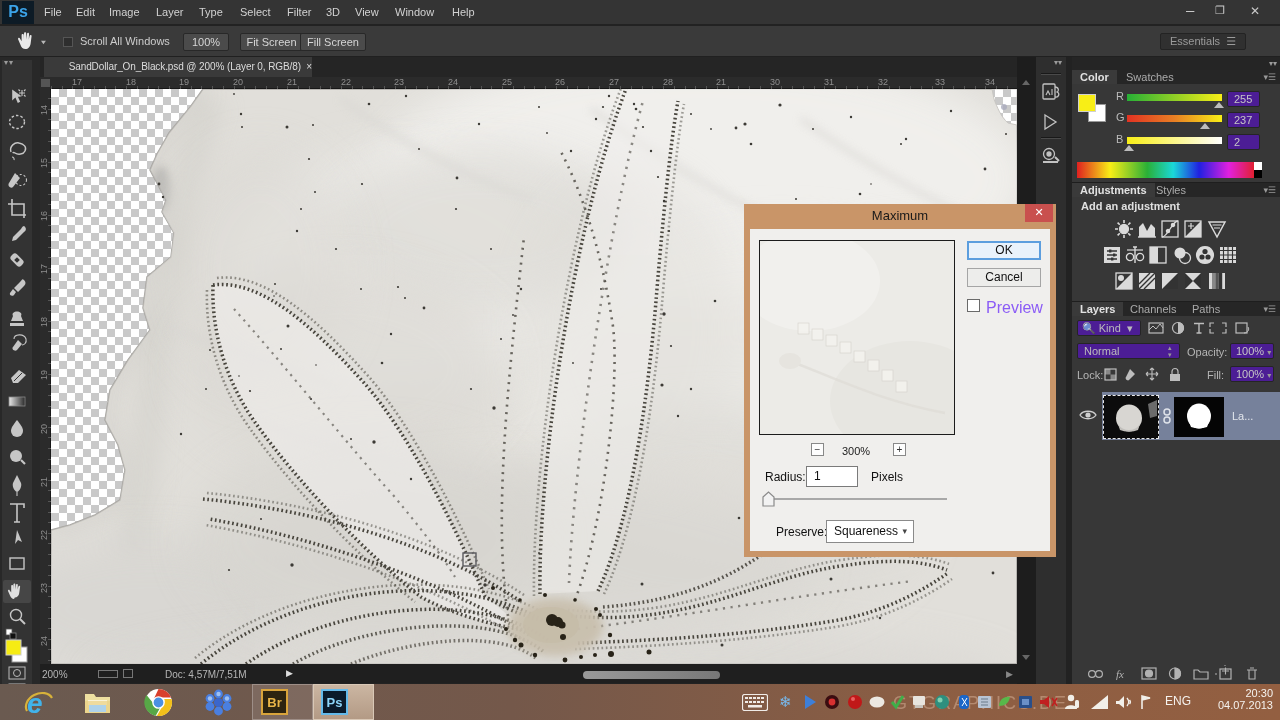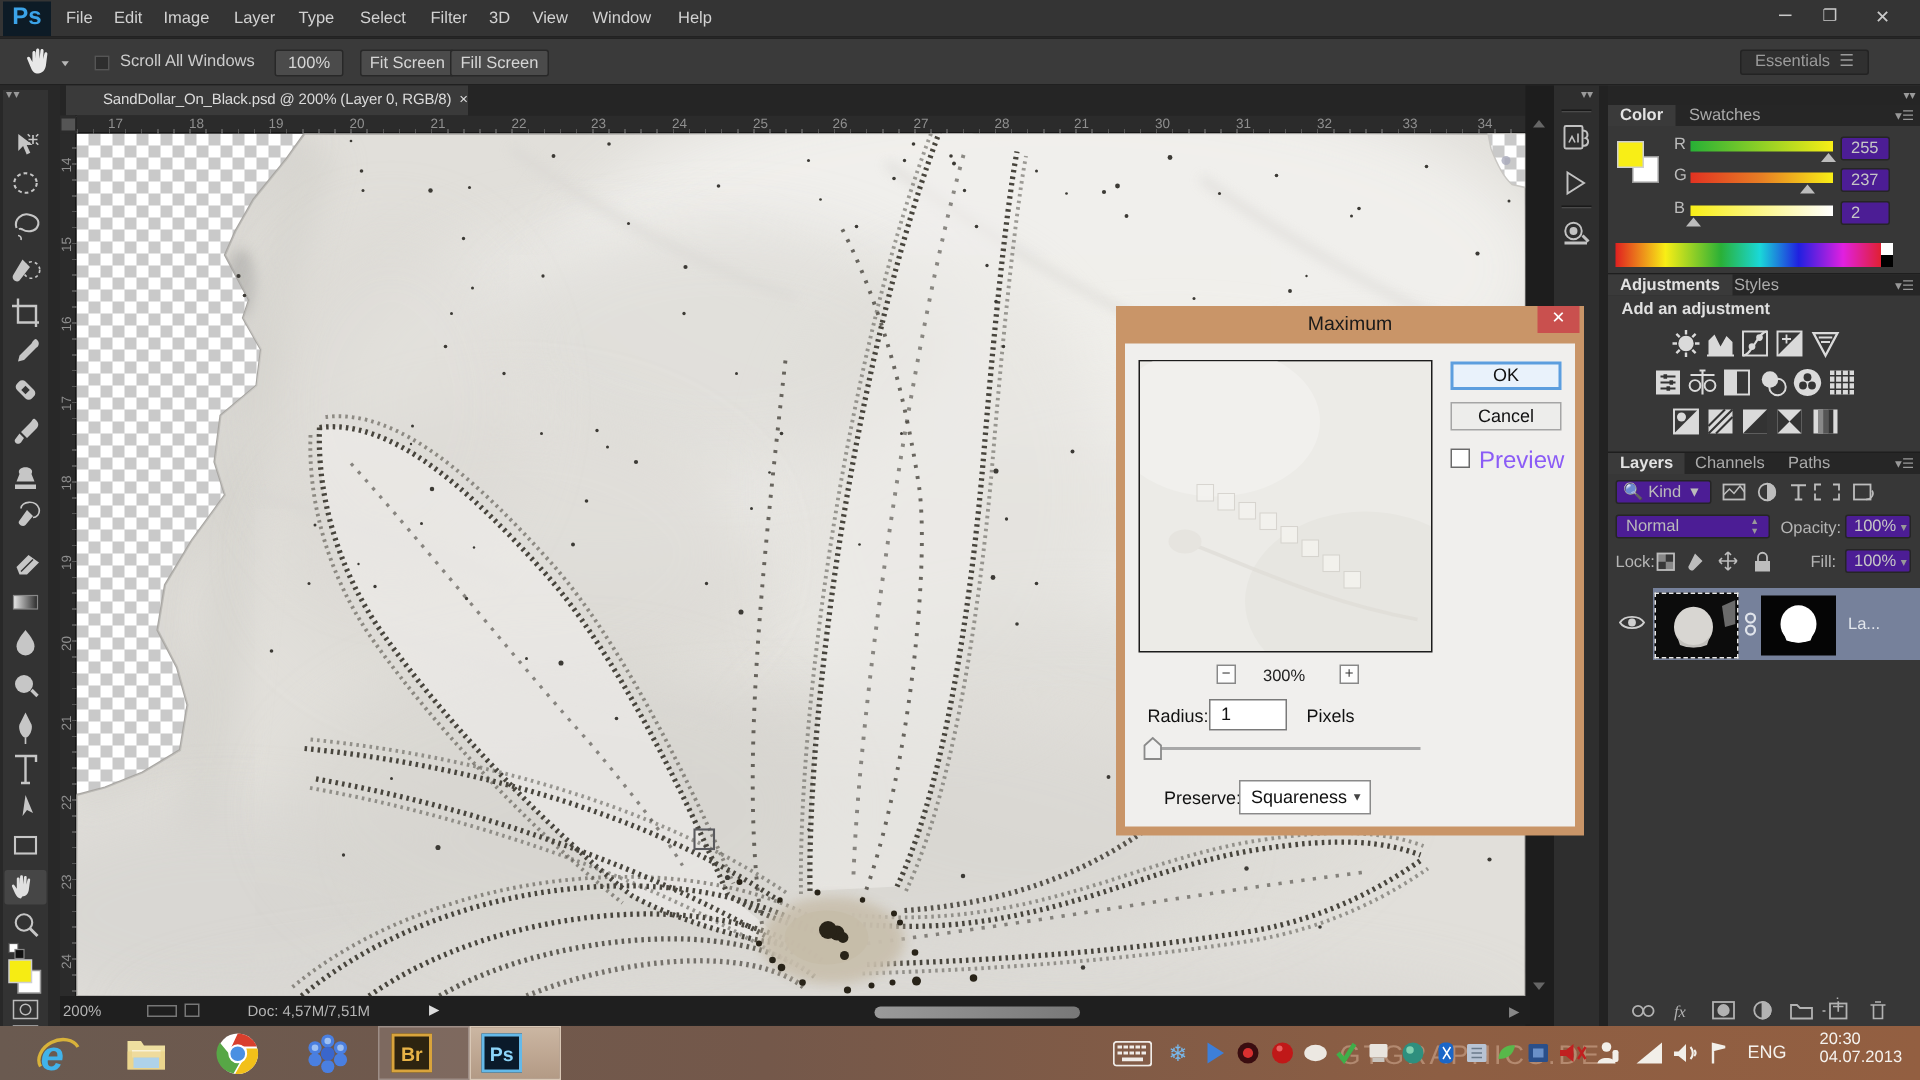--- a/index.html
+++ b/index.html
@@ -794,15 +794,15 @@
         <circle cx="292" cy="6" r="3.2" fill="#f2efe9"></circle>
           <path d="M286 17 c0-5 12-5 12 0z" fill="#f2efe9"></path>
           <rect x="296" y="8" width="4" height="8" rx="1.5" fill="#f2efe9"></rect>
         <path d="M312 17 L329 17 329 3 z" fill="#f2efe9"></path>
         <path d="M337 9 h3 l5-5 v12 l-5-4 h-3z" fill="#f2efe9"></path>
           <path d="M348 6 a6 6 0 0 1 0 8 M350.5 8 a3 3 0 0 1 0 4" stroke="#f2efe9" stroke-width="1.4" fill="none"></path>
         <path d="M363 17 V4 l8 2 -8 2" stroke="#f2efe9" stroke-width="1.6" fill="#f2efe9"></path>
       </g>
     </svg>
     <div class="abs" style="left:1165px;top:10px;color:#f5f2ee;font-size:12px">ENG</div>
-    <div class="abs" style="left:1213px;top:3px;width:60px;color:#f5f2ee;font-size:11px;text-align:left">20:30<br>04.07.2013</div>
+    <div class="abs" style="left:1213px;top:3px;width:60px;color:#f5f2ee;font-size:11px;text-align:right">20:30<br>04.07.2013</div>
   </div>
 </div>
 
 </body></html>

